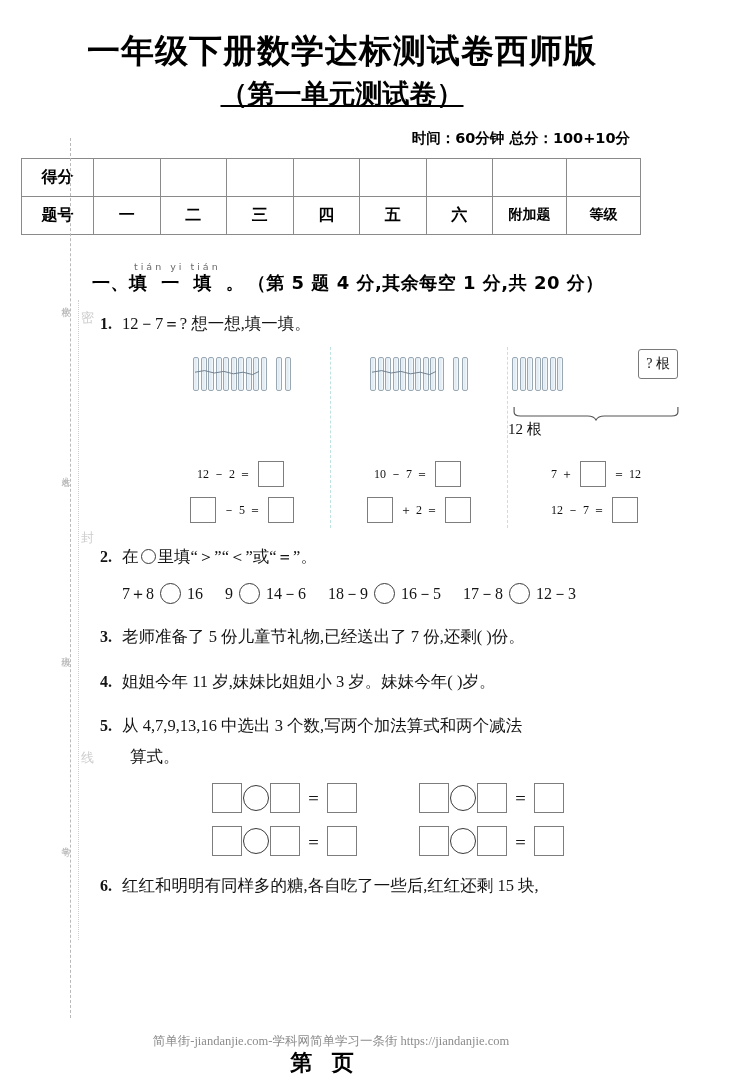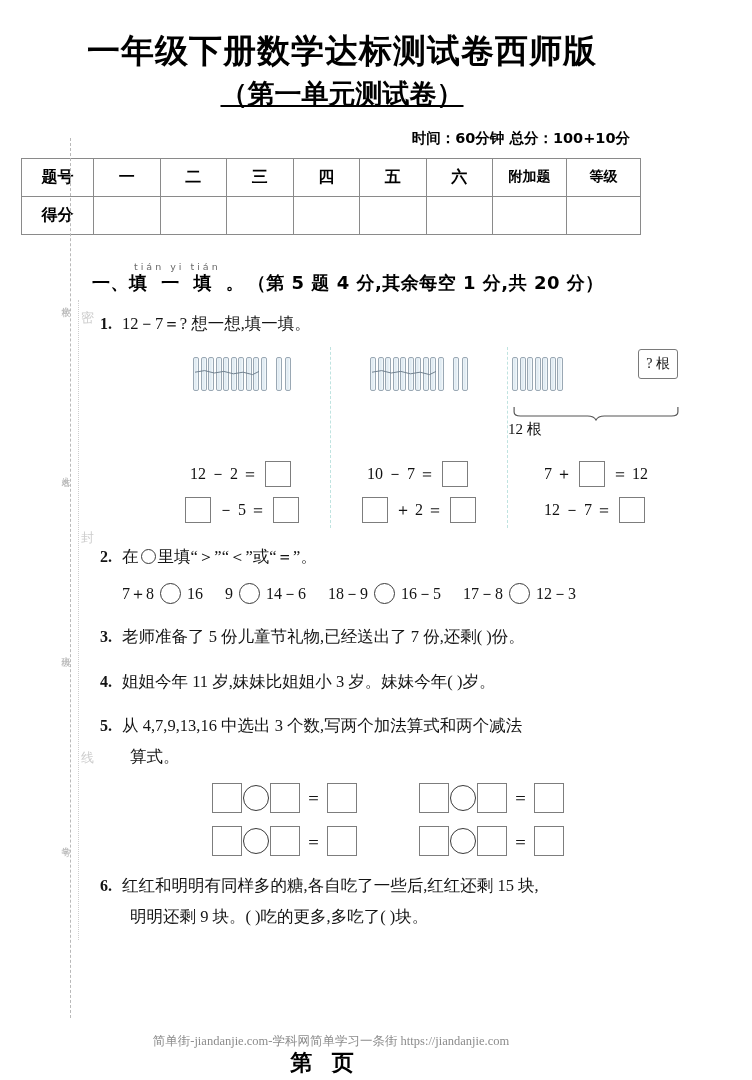--- a/index.html
+++ b/index.html
@@ -238,21 +238,21 @@
     margin-left: 62px;
     width: 530px;
     margin-top: 2px;
   }
   .eq-col { flex: 1; padding-top: 6px; }
   .eq-col.div-right { border-right: 1px dashed #bfe3e0; }
   .eq {
     display: flex;
     align-items: center;
     justify-content: center;
-    font-size: 16px;
+    font-size: 12px;
     font-family: "Liberation Serif", serif;
     height: 36px;
     gap: 2px;
     color: #111;
   }
   .blank {
     display: inline-block;
     width: 26px;
     height: 26px;
     border: 1px solid #7d7d7d;
@@ -352,42 +352,42 @@
   <div class="title-block">
     <div class="main-title">一年级下册数学达标测试卷西师版</div>
     <div class="sub-title">（第一单元测试卷）</div>
   </div>
 
   <div class="meta-line">时间：60分钟  总分：100+10分</div>
 
   <div class="score-table-wrap">
     <table class="score-table">
       <tbody>
+        <tr>
+          <td class="label-col">得分</td>
+          <td></td>
+          <td></td>
+          <td></td>
+          <td></td>
+          <td></td>
+          <td></td>
+          <td class="wide-col"></td>
+          <td class="wide-col"></td>
+        </tr>
         <tr>
           <td class="label-col">题号</td>
           <td>一</td>
           <td>二</td>
           <td>三</td>
           <td>四</td>
           <td>五</td>
           <td>六</td>
           <td class="wide-col">附加题</td>
           <td class="wide-col">等级</td>
         </tr>
-        <tr>
-          <td class="label-col">得分</td>
-          <td></td>
-          <td></td>
-          <td></td>
-          <td></td>
-          <td></td>
-          <td></td>
-          <td class="wide-col"></td>
-          <td class="wide-col"></td>
-        </tr>
       </tbody>
     </table>
   </div>
 
   <div class="margin-rail"></div>
   <div class="margin-rail2"></div>
 
   <div class="margin-label" style="top:300px;">学校：</div>
   <div class="margin-label" style="top:470px;">姓名：</div>
   <div class="margin-label" style="top:650px;">班级：</div>
@@ -625,21 +625,20 @@
           </div>
         </div>
       </div>
     </div>
 
     <div class="q">
       <div class="q-row">
         <div class="q-num">6.</div>
         <div class="q-text">红红和明明有同样多的糖,各自吃了一些后,红红还剩 15 块,</div>
       </div>
-      <div class="q-cont">明明还剩 9 块。(        )吃的更多,多吃了(        )块。</div>
     </div>
 
   </div>
 
   <div class="footer">
     <div class="watermark">简单街-jiandanjie.com-学科网简单学习一条街 https://jiandanjie.com</div>
     <div class="page-num">第  页</div>
   </div>
 
 </div>

